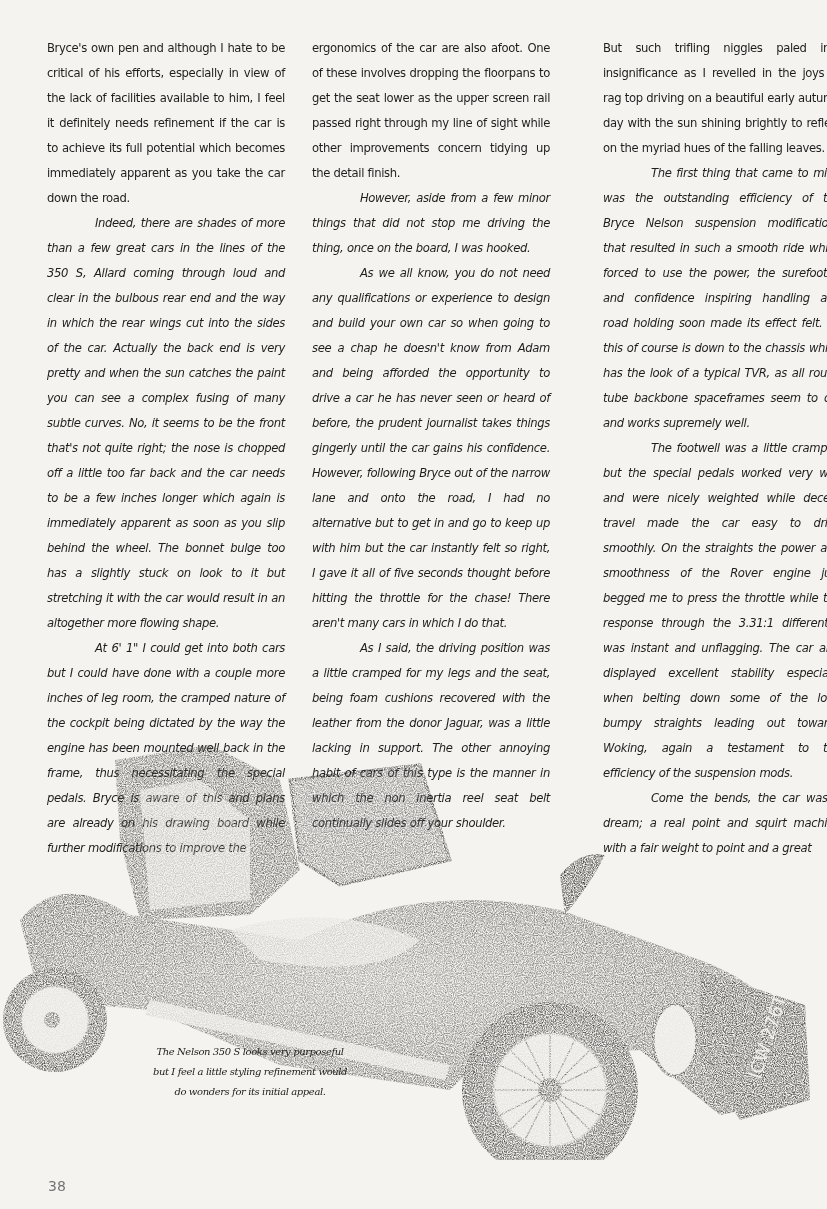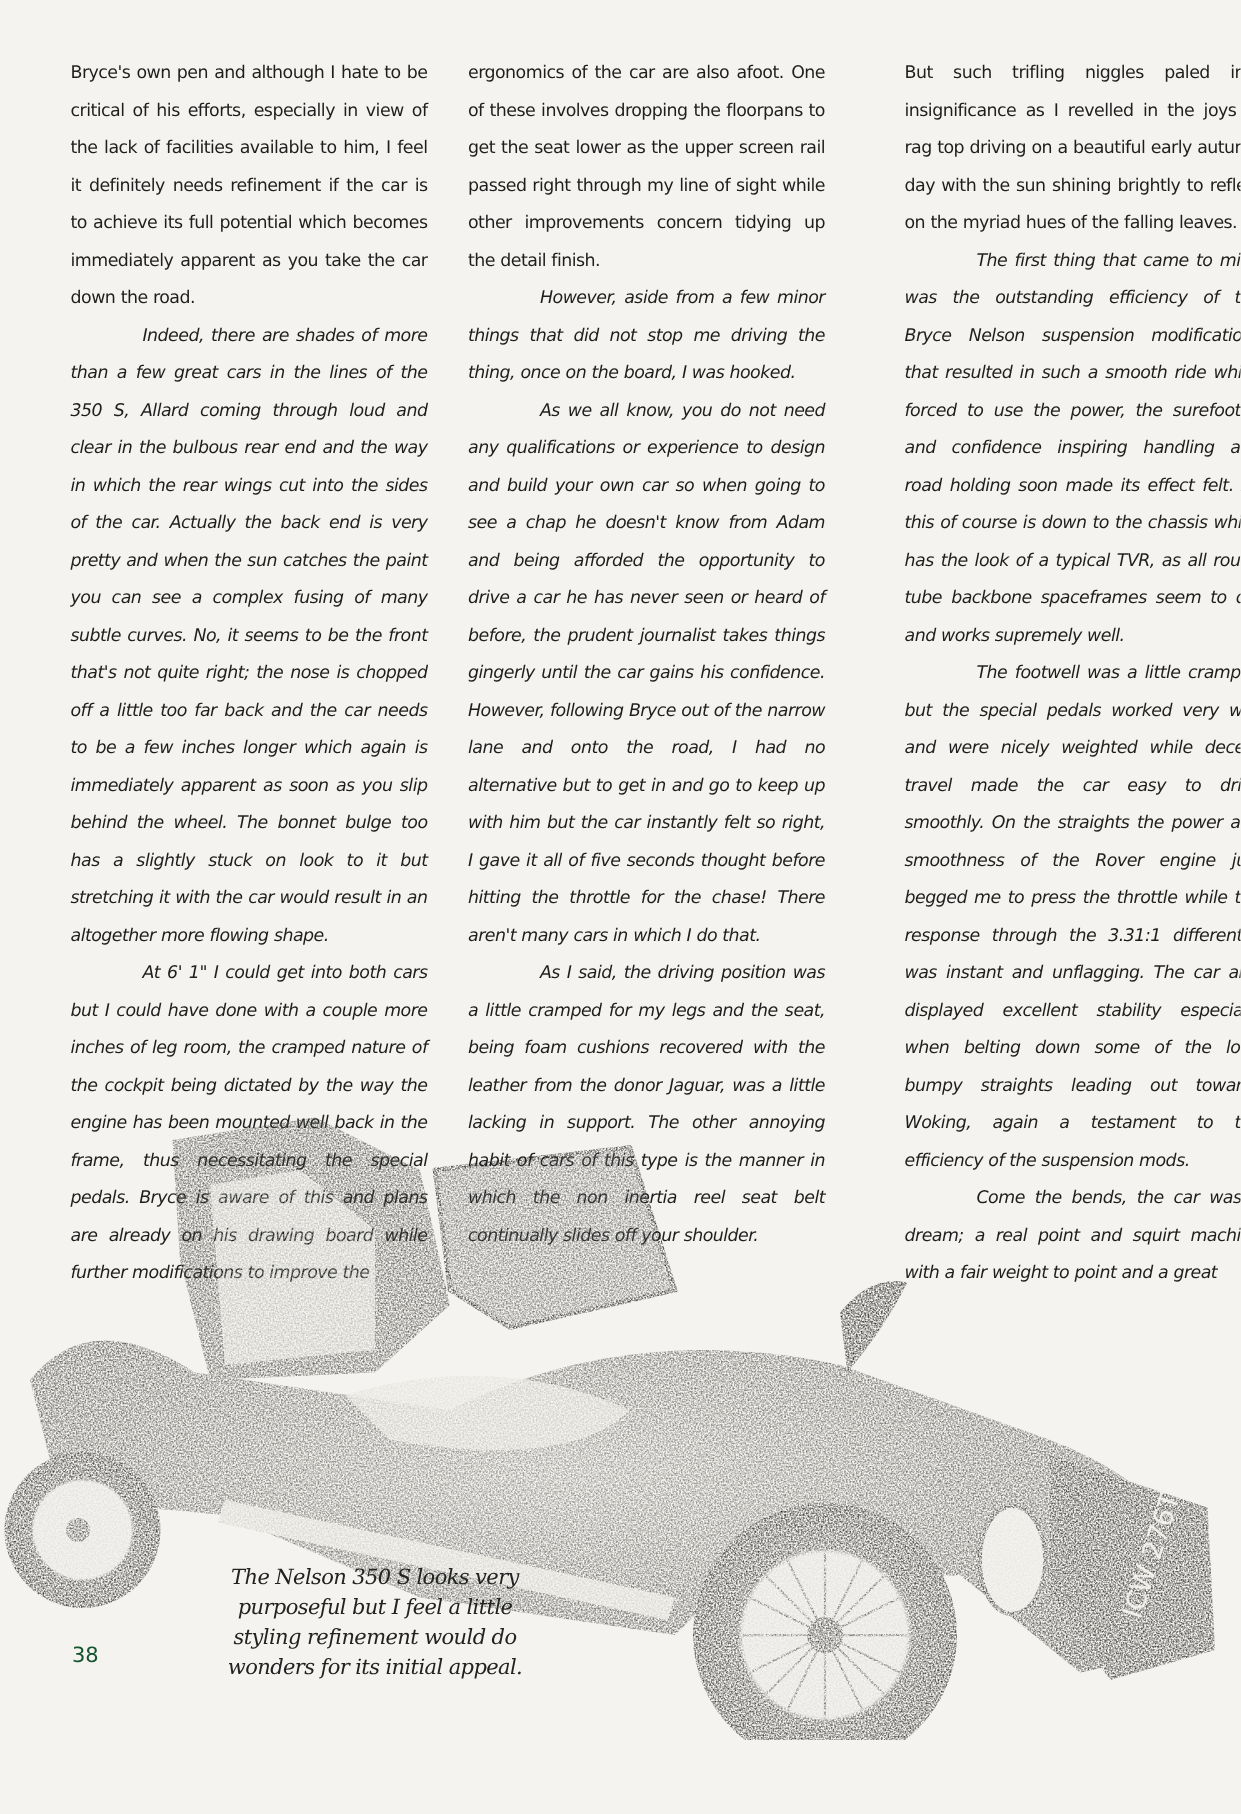--- a/index.html
+++ b/index.html
@@ -13,23 +13,23 @@
   .columns { position: absolute; top: 36px; left: 47px; width: 740px; height: 680px; }
   .col { position: absolute; top: 0; width: 238px; font-size: 11.6px; line-height: 25px;
          text-align: justify; letter-spacing: -0.35px; word-spacing: 0.2px; }
   .col p { margin: 0; text-indent: 0; }
   .col p.indent { text-indent: 48px; font-style: italic; }
   .col1 { left: 0; }
   .col2 { left: 265px; }
   .col3 { left: 520px; margin-left: 36px; }
   .photo { position: absolute; left: 0; top: 720px; width: 827px; height: 440px; }
   .caption { position: absolute; left: 150px; top: 1042px; width: 200px;
-             font-family: "DejaVu Serif", serif; font-style: italic; font-size: 14px;
+             font-family: "DejaVu Serif", serif; font-style: italic; font-size: 10px;
              line-height: 20px; text-align: center; color: #222; letter-spacing: -0.4px; }
-  .page-number { position: absolute; left: 48px; top: 1096px; font-size: 14px; color: #14532d; }
+  .page-number { position: absolute; left: 48px; top: 1178px; font-size: 14px; color: #737373; }
 </style>
 </head>
 <body>
 
 <div class="page">
 
   <div class="columns">
     <div class="col col1">
       <p>Bryce's own pen and although I hate to be critical of his efforts, especially in view of the lack of facilities available to him, I feel it definitely needs refinement if the car is to achieve its full potential which becomes immediately apparent as you take the car down the road.</p>
       <p class="indent">Indeed, there are shades of more than a few great cars in the lines of the 350 S, Allard coming through loud and clear in the bulbous rear end and the way in which the rear wings cut into the sides of the car. Actually the back end is very pretty and when the sun catches the paint you can see a complex fusing of many subtle curves. No, it seems to be the front that's not quite right; the nose is chopped off a little too far back and the car needs to be a few inches longer which again is immediately apparent as soon as you slip behind the wheel. The bonnet bulge too has a slightly stuck on look to it but stretching it with the car would result in an altogether more flowing shape.</p>

